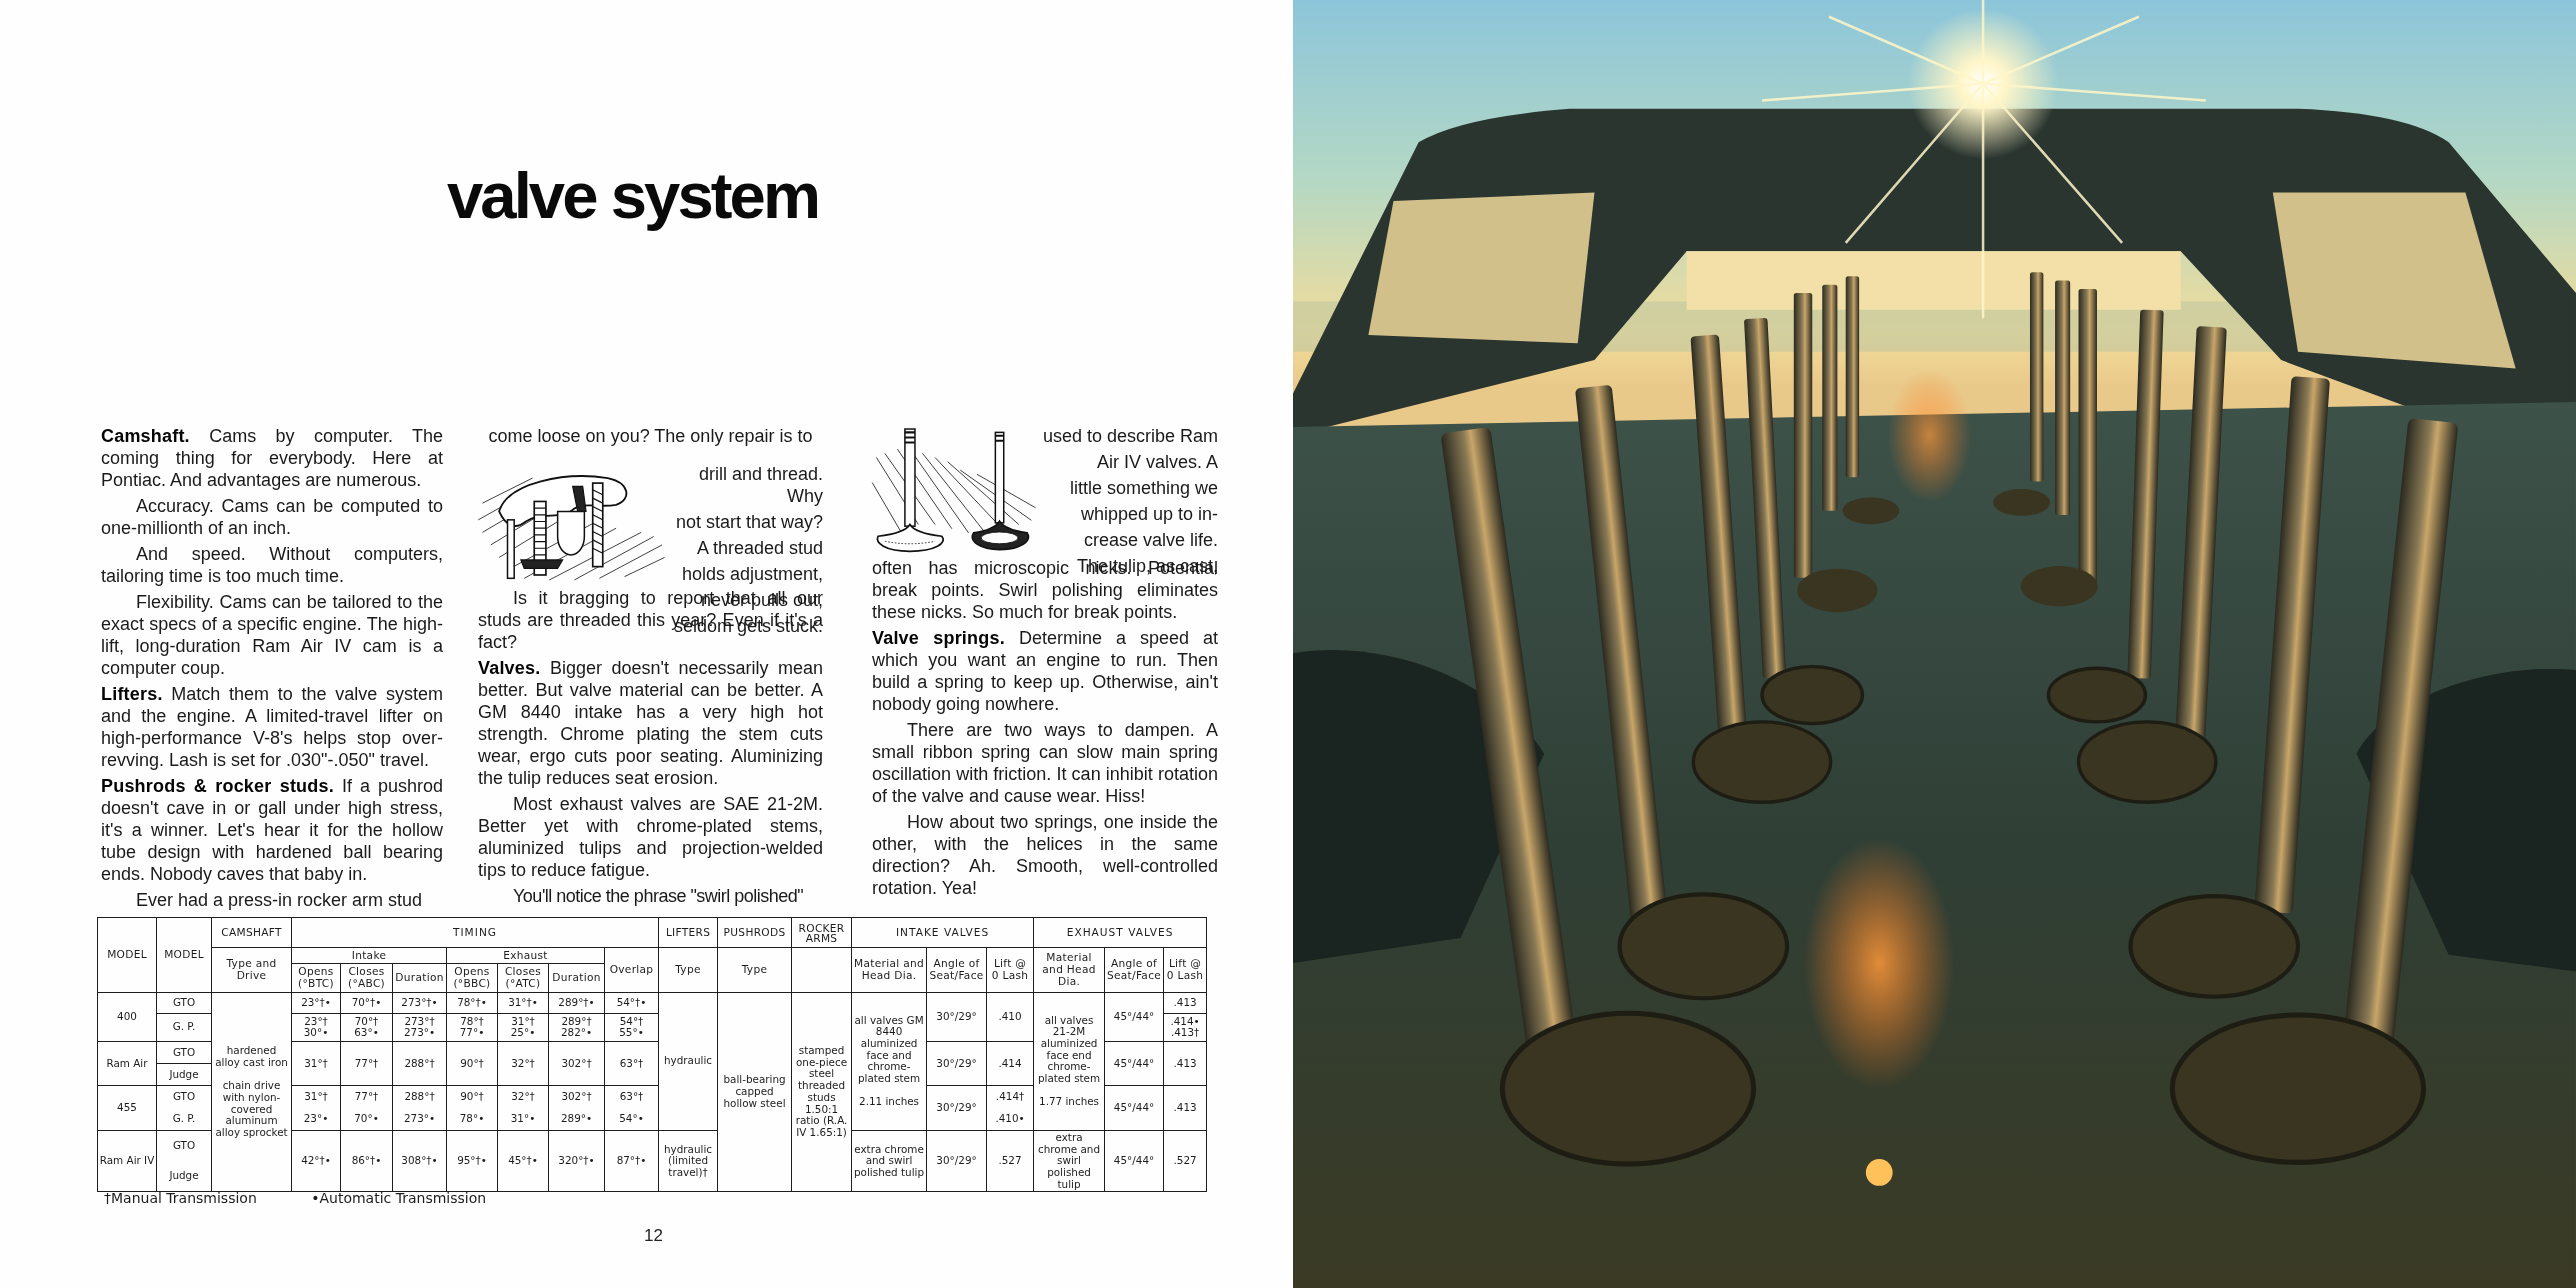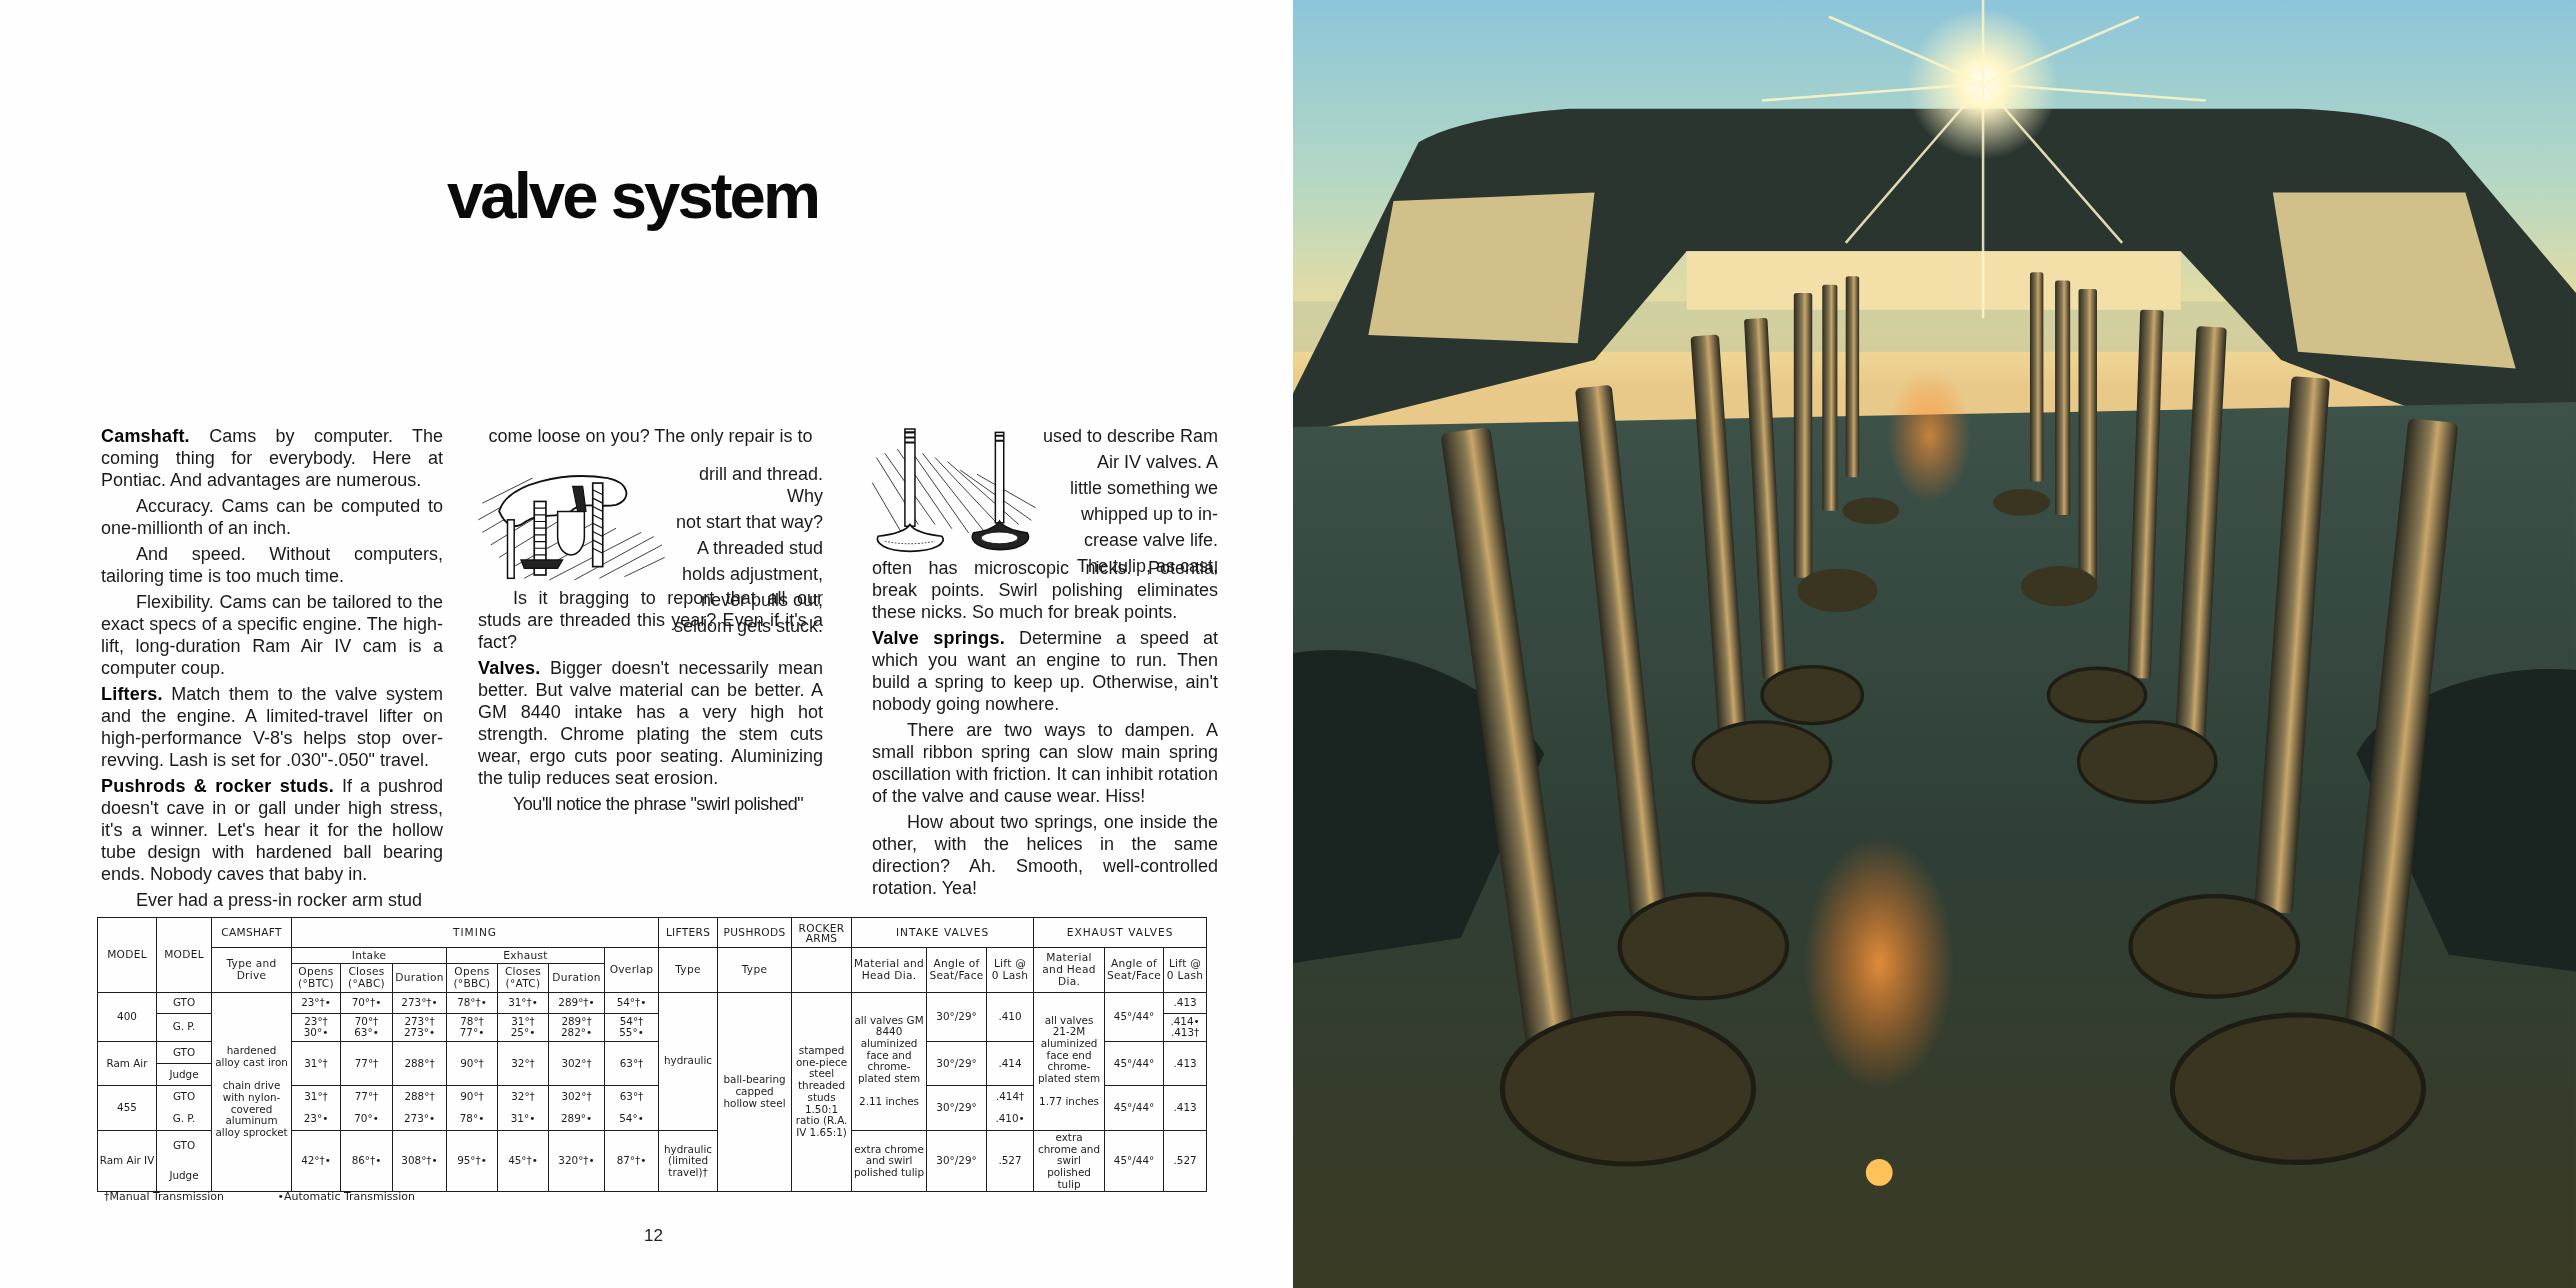--- a/index.html
+++ b/index.html
@@ -39,21 +39,21 @@
     font-family: "DejaVu Sans", sans-serif;
   }
   .spec-table td, .spec-table th {
     border: 1.7px solid #1e1e1e; text-align: center; vertical-align: middle;
     padding: 0.8px 1.7px; font-weight: normal;
   }
   .spec-table th { font-size: 10.6px; letter-spacing: 0.3px; }
   .spec-table .grp { letter-spacing: 1px; }
   .footnote {
     position: absolute; left: 104px; top: 1190px;
-    font-family: "DejaVu Sans", sans-serif; font-size: 11px; color: #1c1c1c;
+    font-family: "DejaVu Sans", sans-serif; font-size: 14px; color: #1c1c1c;
   }
   .footnote span { margin-right: 50px; }
   .page-number {
     position: absolute; left: 644px; top: 1226px; font-size: 17px; color: #222;
   }
 
   
   .photo {
     position: absolute; left: 1293px; top: 0; width: 1283px; height: 1288px; overflow: hidden;
     background: linear-gradient(180deg, #8fc6d6 0%, #b7d6b8 12%, #e8d9a0 22%, #2b3a33 30%, #2a3a34 100%);
@@ -103,20 +103,21 @@
         <p>drill and thread. Why</p>
         <p>not start that way?</p>
         <p>A threaded stud</p>
         <p>holds adjustment,</p>
         <p>never pulls out,</p>
         <p>seldom gets stuck.</p>
       </div>
     </div>
     <p class="indent">Is it bragging to report that all our studs are threaded this year? Even if it's a fact?</p>
     <p><b>Valves.</b><span> Bigger doesn't necessarily mean better. But valve material can be better. A GM 8440 intake has a very high hot strength. Chrome plating the stem cuts wear, ergo cuts poor seating. Aluminizing the tulip reduces seat erosion.</span></p>
+    <p class="indent">Most exhaust valves are SAE 21-2M. Better yet with chrome-plated stems, aluminized tulips and projection-welded tips to reduce fatigue.</p>
     <p class="indent" style="text-align:left; letter-spacing:-0.5px;">You'll notice the phrase "swirl polished"</p>
   </div>
 
   <div class="col col3">
     <div style="position:relative; height:132px;">
       <svg width="176" height="134" viewBox="0 0 210 160" style="position:absolute;left:0;top:3.4px;">
         <g stroke="#111" fill="none">
           <g stroke="#1a1a1a" stroke-width="1">
             <path d="M10 40 L60 120 M20 35 L80 120 M35 30 L100 125 M50 30 L120 130 M65 35 L140 130 M80 40 L160 125 M95 45 L180 120 M110 55 L195 115 M5 70 L40 130 M130 60 L200 100"></path>
           </g>

